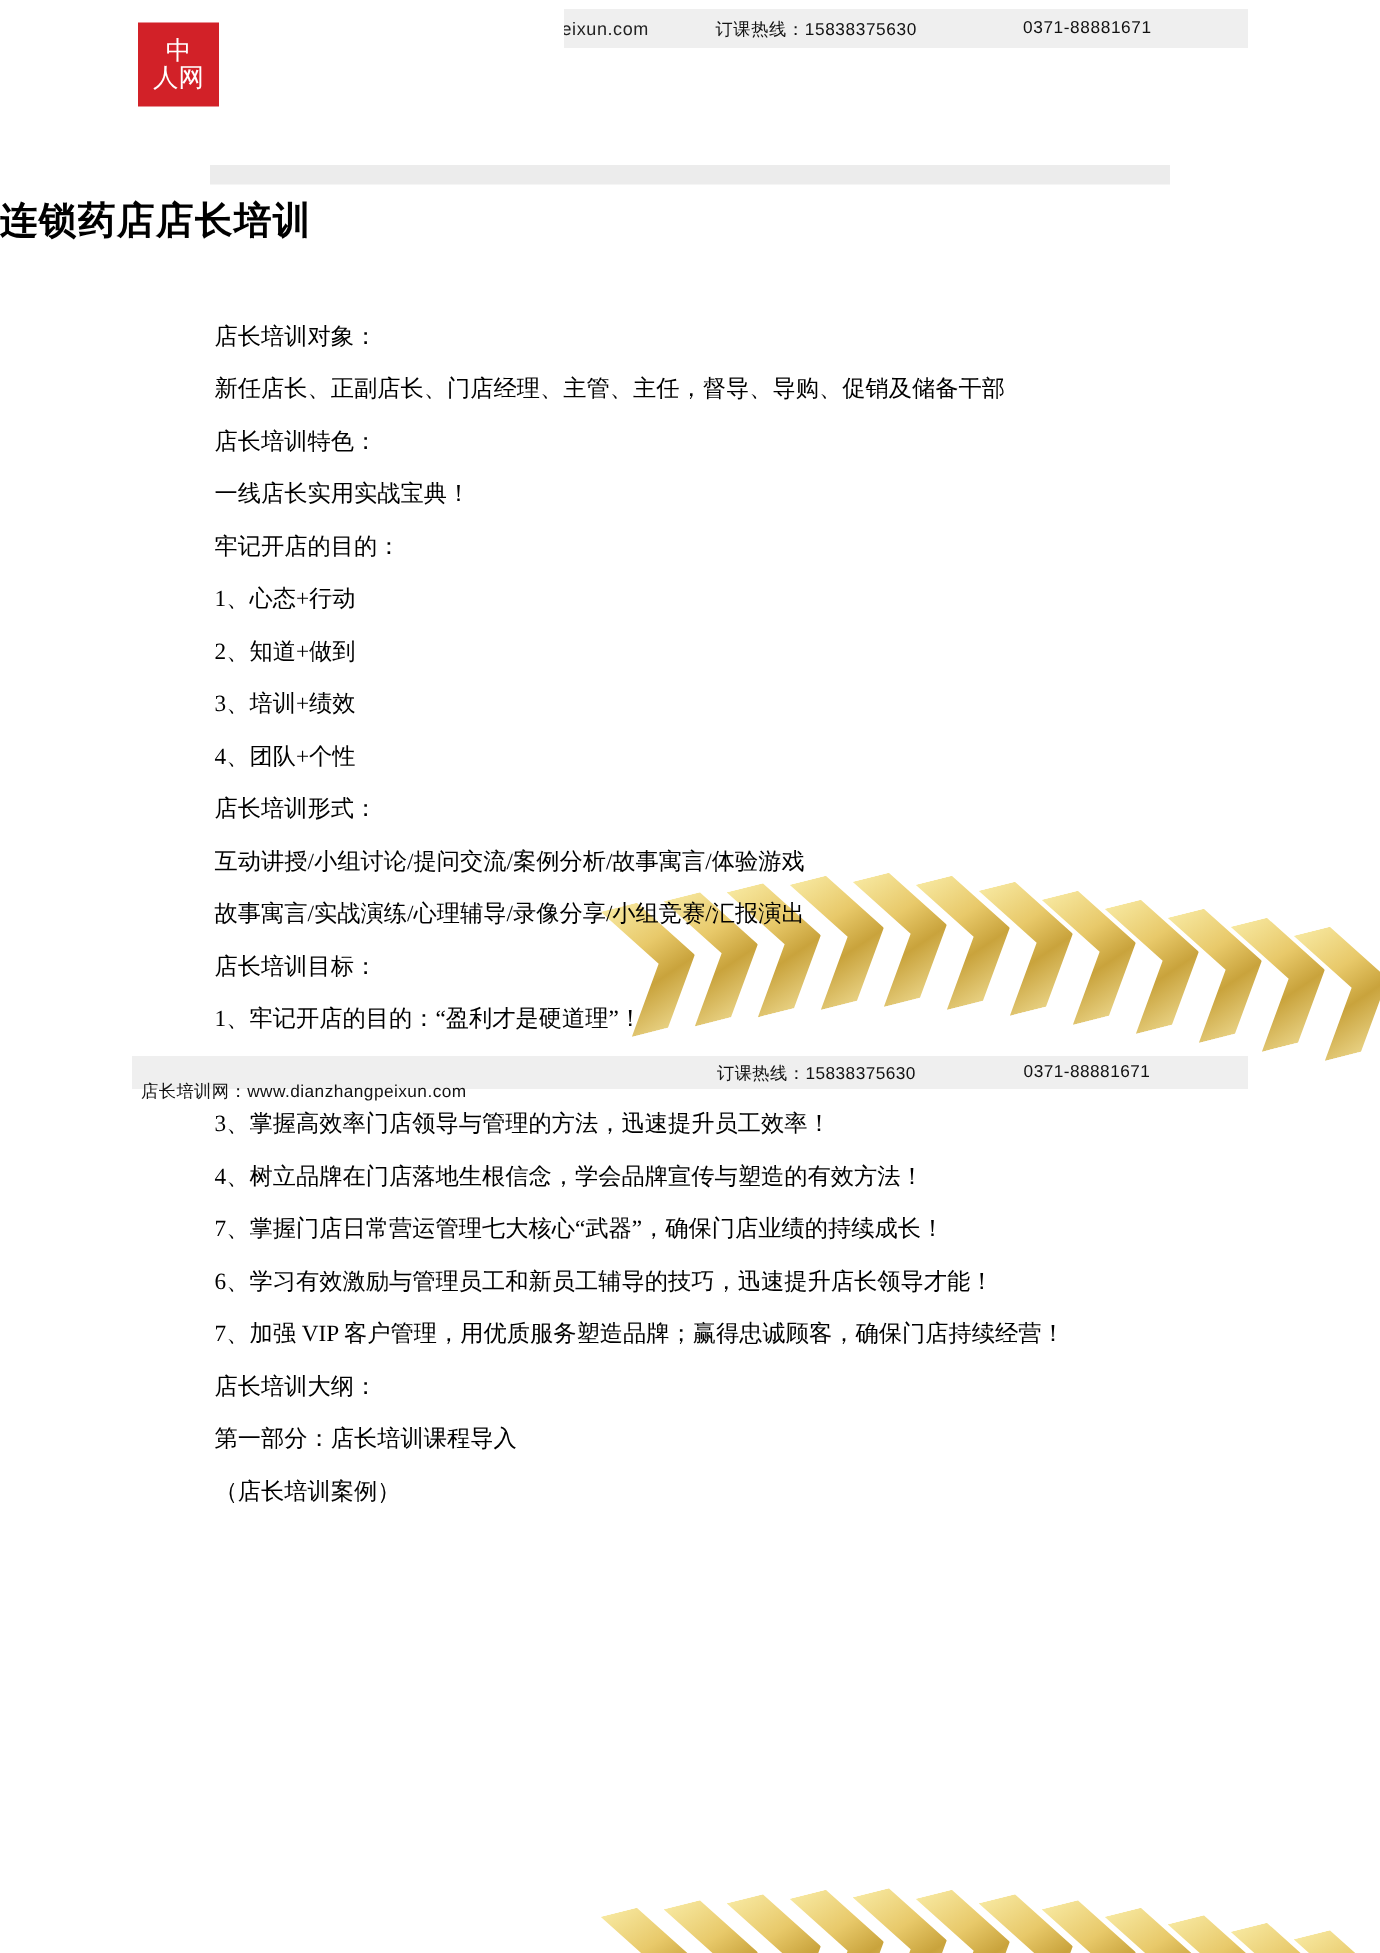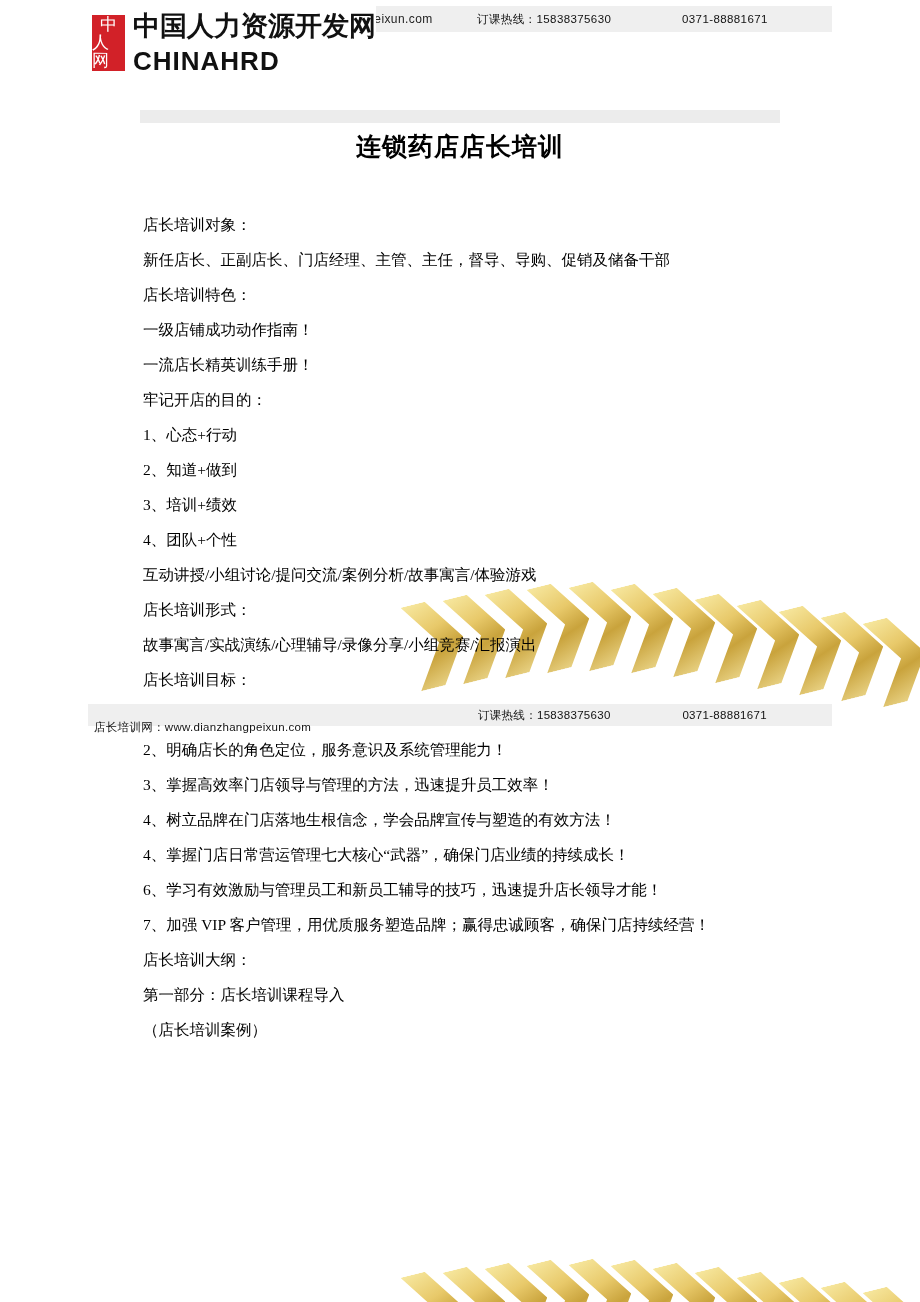--- a/index.html
+++ b/index.html
@@ -110,21 +110,20 @@
     left: 140px;
     width: 640px;
     height: 13px;
     background: #ececec;
   }
   .doc-title {
     position: absolute;
     top: 130px;
     left: 0;
     width: 920px;
-    text-align: center;
     font-size: 25px;
     font-weight: bold;
     letter-spacing: 1px;
     font-family: "Liberation Serif", "DejaVu Serif", serif;
   }
 
   
   .body-text {
     position: absolute;
     top: 205px;
@@ -207,24 +206,20 @@
   <div class="header-phone-row">
     <div class="site">www.dianzhangpeixun.com</div>
     <div class="hot">订课热线：15838375630</div>
     <div class="tel">0371-88881671</div>
   </div>
 
   <div class="logo-box">
     <div class="logo-mark">
       <span>中</span>
       <span>人网</span>
-    </div>
-    <div class="logo-text">
-      <div class="logo-cn">中国人力资源开发网</div>
-      <div class="logo-en">CHINAHRD</div>
     </div>
   </div>
 
   <div class="gold-art">
     <div class="chev" style="left:10px;  top:40px;"></div>
     <div class="chev" style="left:52px;  top:33px;"></div>
     <div class="chev" style="left:94px;  top:27px;"></div>
     <div class="chev" style="left:136px; top:22px;"></div>
     <div class="chev" style="left:178px; top:20px;"></div>
     <div class="chev" style="left:220px; top:22px;"></div>
@@ -236,36 +231,35 @@
     <div class="chev" style="left:472px; top:56px;"></div>
   </div>
 
   <div class="title-band"></div>
   <div class="doc-title">连锁药店店长培训</div>
 
   <div class="body-text">
     <p>店长培训对象：</p>
     <p>新任店长、正副店长、门店经理、主管、主任，督导、导购、促销及储备干部</p>
     <p>店长培训特色：</p>
-    <p>一级店铺成功动作指南！</p>
-    <p>一流店长精英训练手册！</p>
+    <p>一线店长实用实战宝典！</p>
     <p>牢记开店的目的：</p>
     <p>1、心态+行动</p>
     <p>2、知道+做到</p>
     <p>3、培训+绩效</p>
     <p>4、团队+个性</p>
+    <p>店长培训形式：</p>
     <p>互动讲授/小组讨论/提问交流/案例分析/故事寓言/体验游戏</p>
-    <p>店长培训形式：</p>
     <p>故事寓言/实战演练/心理辅导/录像分享/小组竞赛/汇报演出</p>
     <p>店长培训目标：</p>
     <p>1、牢记开店的目的：“盈利才是硬道理”！</p>
     <p>2、明确店长的角色定位，服务意识及系统管理能力！</p>
     <p>3、掌握高效率门店领导与管理的方法，迅速提升员工效率！</p>
     <p>4、树立品牌在门店落地生根信念，学会品牌宣传与塑造的有效方法！</p>
-    <p>4、掌握门店日常营运管理七大核心“武器”，确保门店业绩的持续成长！</p>
+    <p>7、掌握门店日常营运管理七大核心“武器”，确保门店业绩的持续成长！</p>
     <p>6、学习有效激励与管理员工和新员工辅导的技巧，迅速提升店长领导才能！</p>
     <p class="wrap">7、加强 VIP 客户管理，用优质服务塑造品牌；赢得忠诚顾客，确保门店持续经营！</p>
     <p>店长培训大纲：</p>
     <p>第一部分：店长培训课程导入</p>
     <p>（店长培训案例）</p>
   </div>
 
   <div class="mid-strip">
     <div class="site">店长培训网：www.dianzhangpeixun.com</div>
     <div class="hot">订课热线：15838375630</div>

